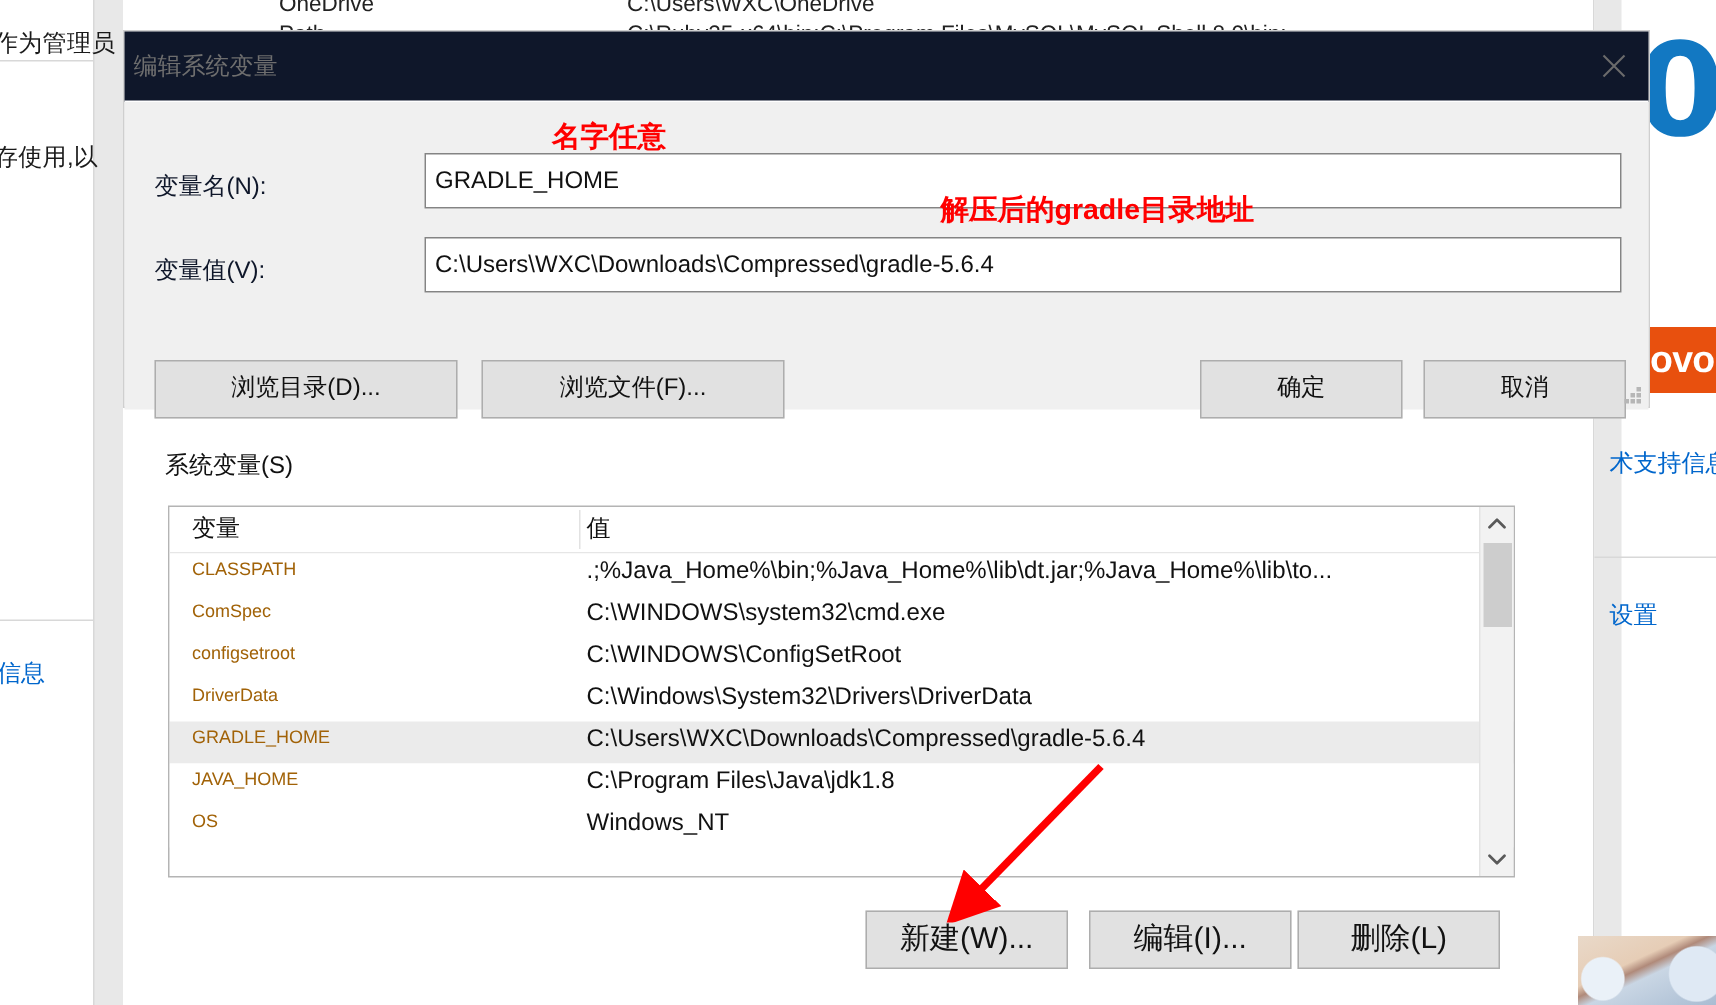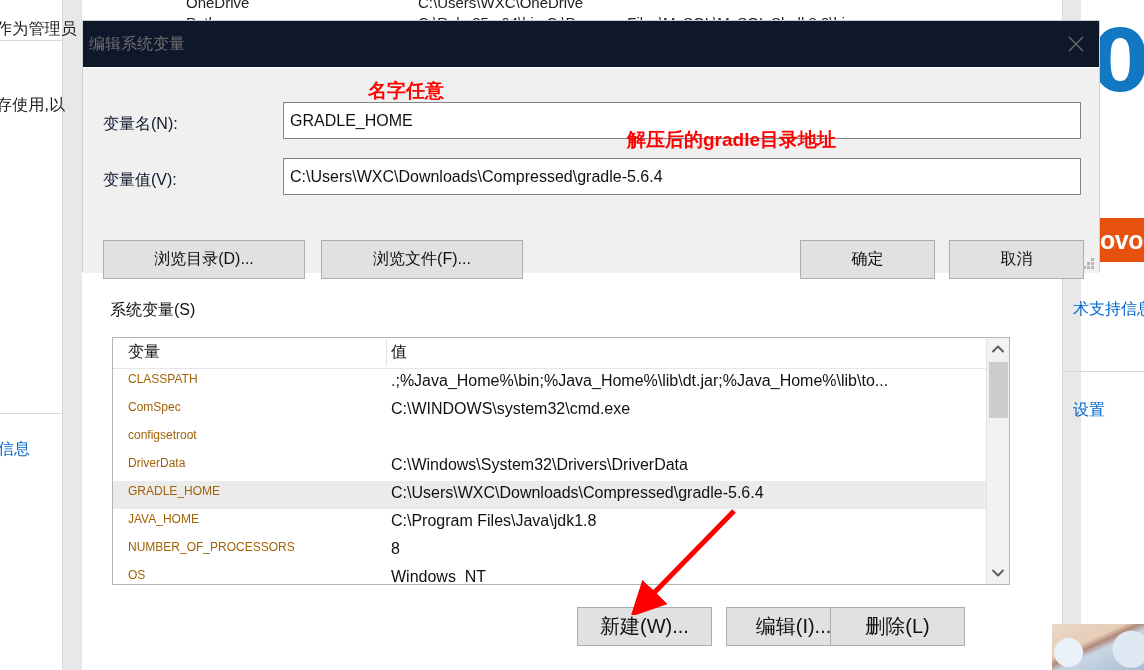--- a/index.html
+++ b/index.html
@@ -383,36 +383,33 @@
     <div class="list-row">
       <span class="cname">CLASSPATH</span>
       <span class="cval">.;%Java_Home%\bin;%Java_Home%\lib\dt.jar;%Java_Home%\lib\to...</span>
     </div>
     <div class="list-row">
       <span class="cname">ComSpec</span>
       <span class="cval">C:\WINDOWS\system32\cmd.exe</span>
     </div>
     <div class="list-row">
       <span class="cname">configsetroot</span>
+      <span class="cval">C:\WINDOWS\ConfigSetRoot</span>
     </div>
     <div class="list-row">
       <span class="cname">DriverData</span>
       <span class="cval">C:\Windows\System32\Drivers\DriverData</span>
     </div>
     <div class="list-row selected">
       <span class="cname">GRADLE_HOME</span>
       <span class="cval">C:\Users\WXC\Downloads\Compressed\gradle-5.6.4</span>
     </div>
     <div class="list-row">
       <span class="cname">JAVA_HOME</span>
       <span class="cval">C:\Program Files\Java\jdk1.8</span>
-    </div>
-    <div class="list-row">
-      <span class="cname">NUMBER_OF_PROCESSORS</span>
-      <span class="cval">8</span>
     </div>
     <div class="list-row">
       <span class="cname">OS</span>
       <span class="cval">Windows_NT</span>
     </div>
 
     <div class="vscroll">
       <div class="arrow up">
         <svg width="12" height="8" viewBox="0 0 12 8">
             <path d="M1 6.5 L6 1.5 L11 6.5" stroke="#5a5a5a" stroke-width="1.8" fill="none" stroke-linecap="round" stroke-linejoin="round"></path>
@@ -422,21 +419,21 @@
       <div class="arrow down">
         <svg width="12" height="8" viewBox="0 0 12 8">
             <path d="M1 1.5 L6 6.5 L11 1.5" stroke="#5a5a5a" stroke-width="1.8" fill="none" stroke-linecap="round" stroke-linejoin="round"></path>
           </svg>
       </div>
     </div>
   </div>
 
   <div class="bottom-button" style="left:577px; top:607px; width:135px; height:39px;">新建(W)...</div>
   <div class="bottom-button" style="left:726px; top:607px; width:135px; height:39px;">编辑(I)...</div>
-  <div class="bottom-button" style="left:830px; top:607px; width:135px; height:39px;">删除(L)</div>
+  <div class="bottom-button" style="left:865px; top:607px; width:135px; height:39px;">删除(L)</div>
 
   <svg class="annot-arrow" viewBox="0 0 110 110">
     <defs>
       <marker id="ah" markerWidth="7" markerHeight="7" refX="2" refY="3.5" orient="auto">
         <path d="M0,0 L7,3.5 L0,7 z" fill="#ff0000"></path>
       </marker>
     </defs>
     <line x1="104" y1="6" x2="18" y2="94" stroke="#ff0000" stroke-width="5" marker-end="url(#ah)"></line>
   </svg>
 

